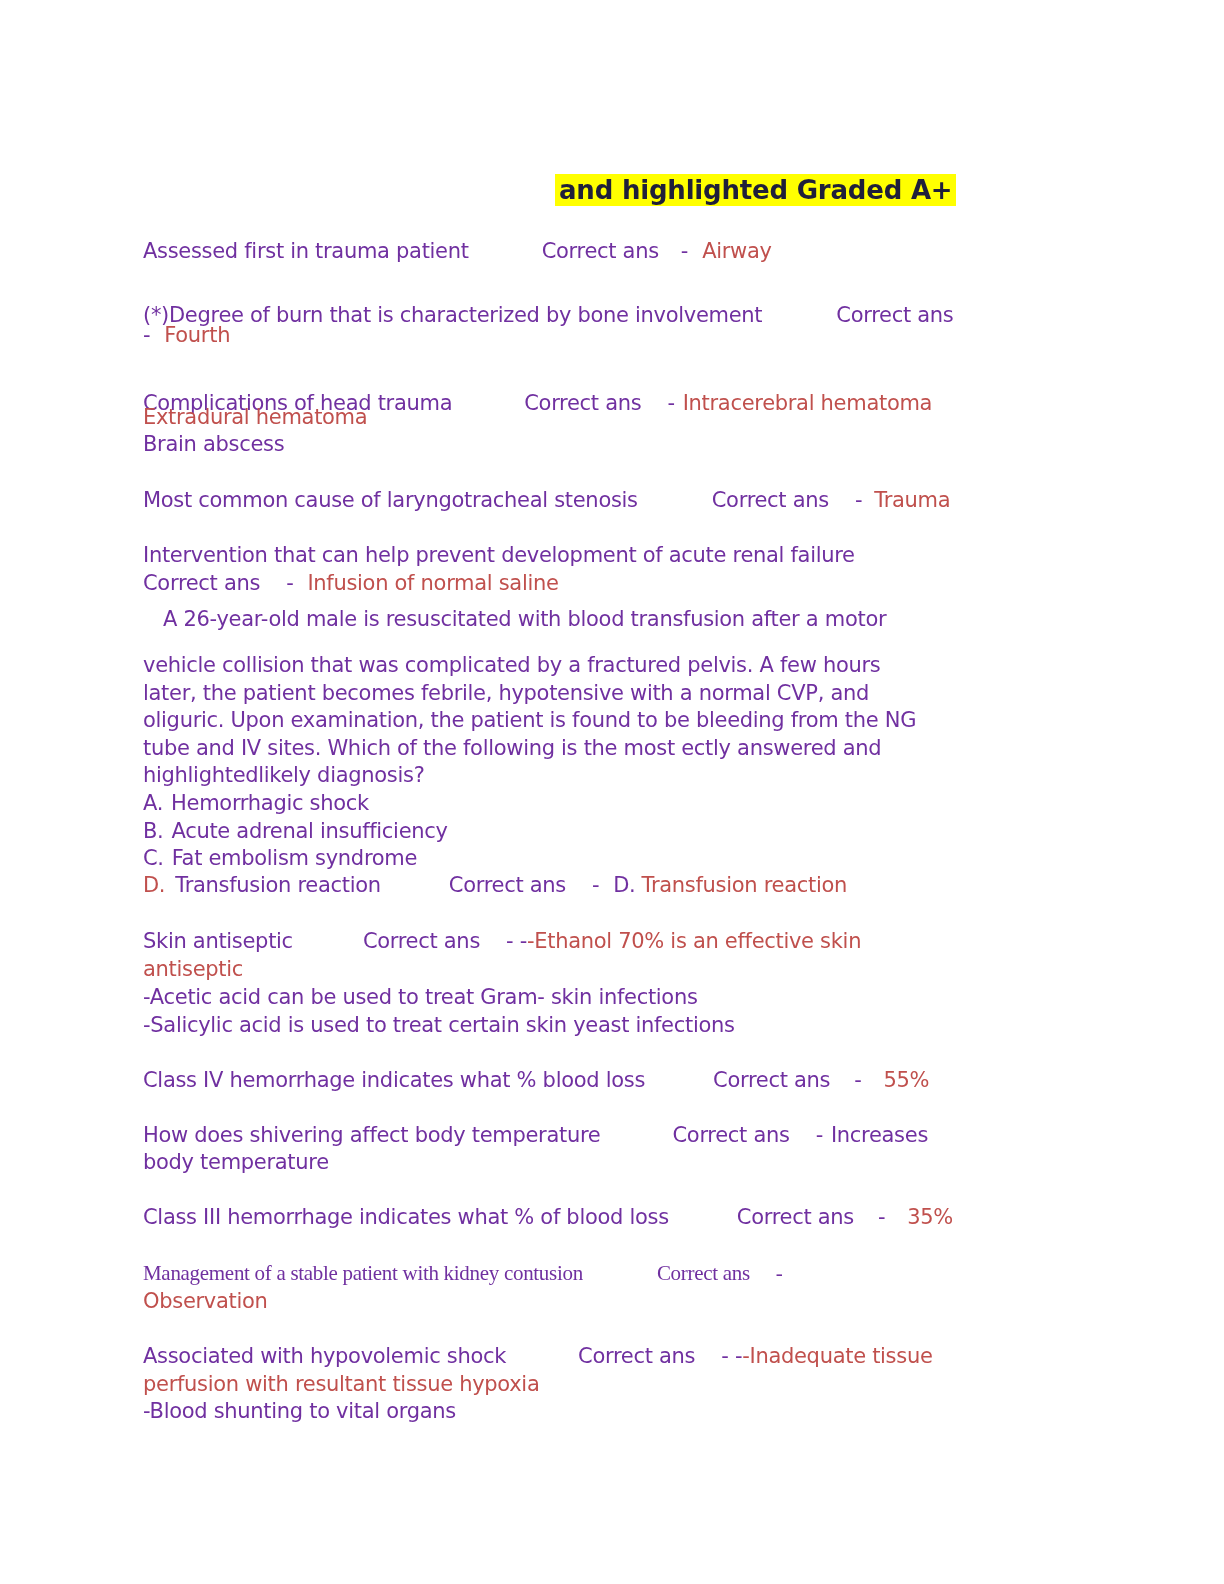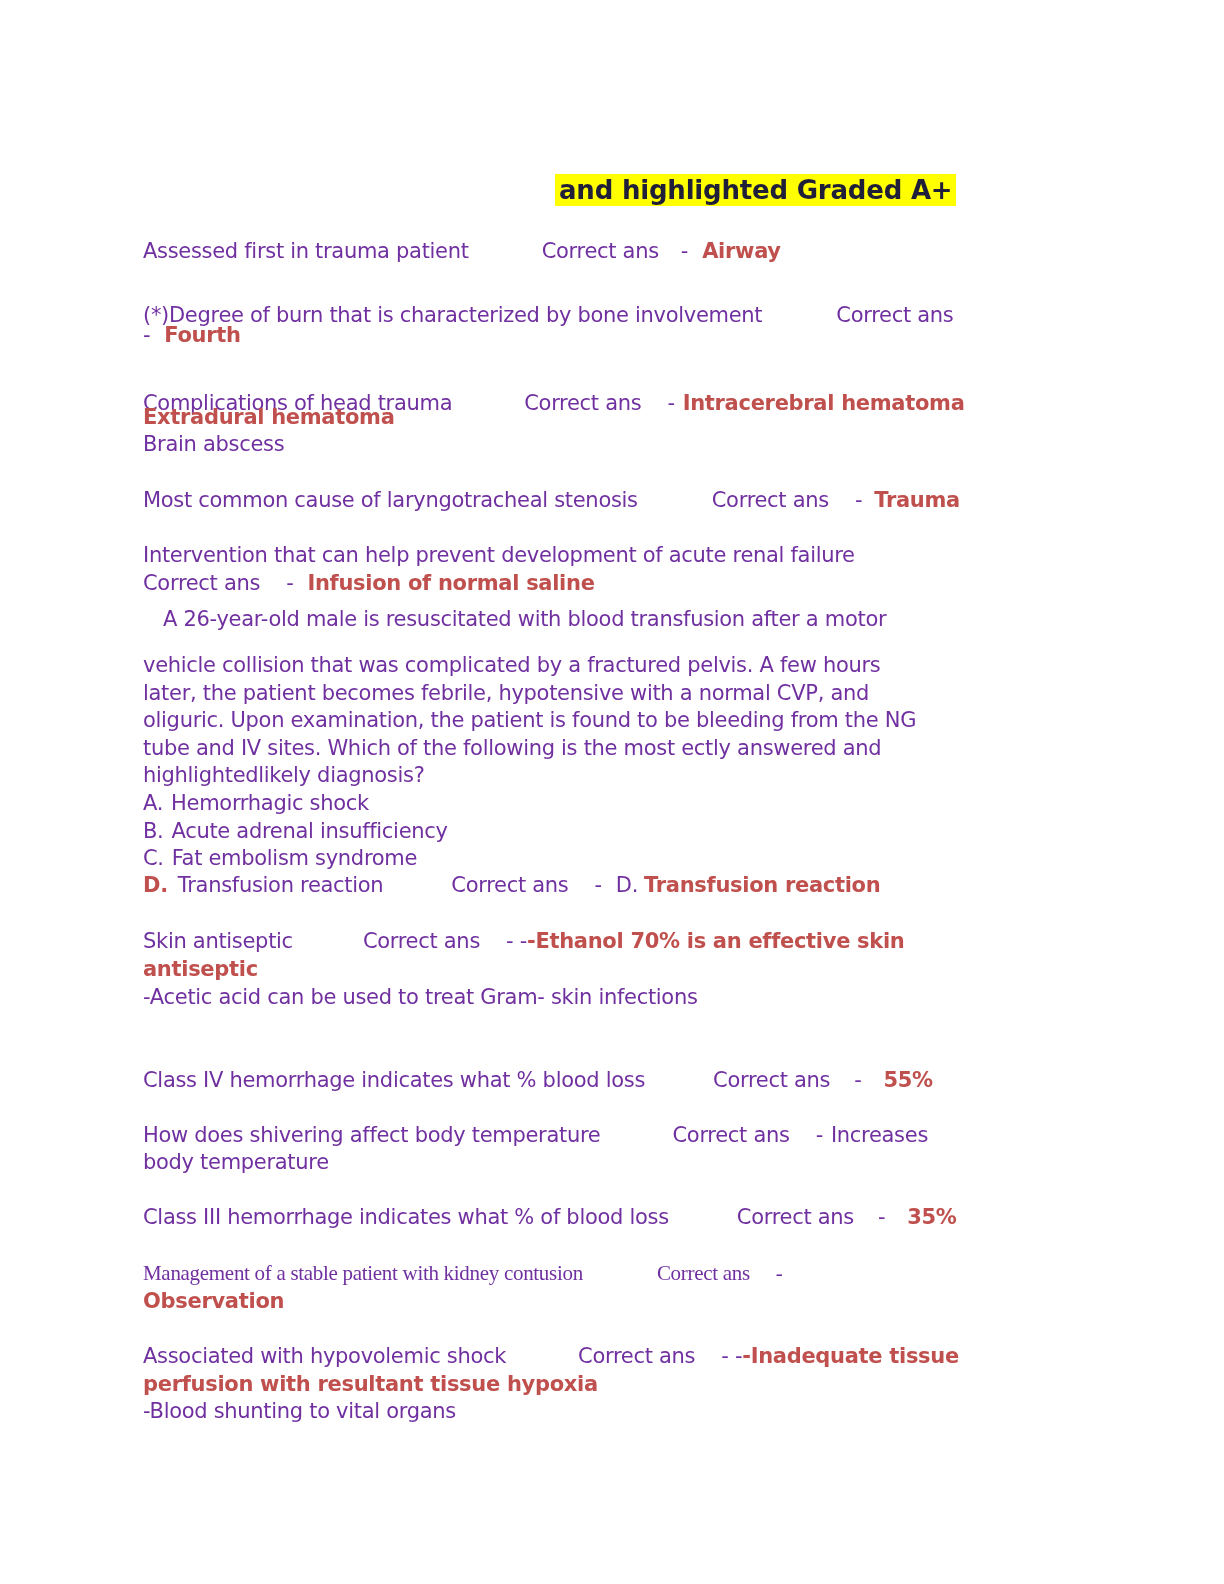--- a/index.html
+++ b/index.html
@@ -5,21 +5,21 @@
   html, body { margin:0; padding:0; background:#ffffff; }
   body { width:1224px; height:1584px; position:relative; overflow:hidden;
          font-family:"DejaVu Sans", sans-serif; }
   .page { position:absolute; left:0; top:0; width:1224px; height:1584px; background:#fff; }
   .title-line { position:absolute; font-family:"DejaVu Sans", sans-serif; font-weight:bold;
                 font-size:26px; line-height:32px; color:#1f1f3a; background:#ffff00;
                 white-space:nowrap; padding:0 4px; letter-spacing:-0.2px; }
   .line { position:absolute; left:143px; font-size:21px; line-height:27px; white-space:nowrap;
           color:#7030a0; letter-spacing:-0.3px; }
   .q { color:#7030a0; }
-  .a { color:#c0504d;font-weight:bold; }
+  .a { color:#c0504d; }
   .gap { display:inline-block; }
 </style>
 </head>
 <body>
 
 <div class="page">
 
   <div class="title-line" style="left:555px; top:174px;">and highlighted Graded A+</div>
 
   <div class="line" style="top:238px;">
@@ -66,20 +66,21 @@
   </div>
   <div class="line" style="top:872px;">
     <span class="a">D.</span><span class="gap" style="width:10px"></span><span class="q">Transfusion reaction</span><span class="gap" style="width:68px"></span><span class="q">Correct ans</span><span class="gap" style="width:26px"></span><span class="q">-</span><span class="gap" style="width:14px"></span><span class="q">D.</span><span class="gap" style="width:6px"></span><span class="a">Transfusion reaction</span>
   </div>
 
   <div class="line" style="top:928px;">
     <span class="q">Skin antiseptic</span><span class="gap" style="width:70px"></span><span class="q">Correct ans</span><span class="gap" style="width:26px"></span><span class="q">- -</span><span class="a">-</span><span class="a">Ethanol 70% is an effective skin</span>
   </div>
   <div class="line a" style="top:956px;">antiseptic</div>
   <div class="line q" style="top:984px;">-Acetic acid can be used to treat Gram- skin infections</div>
+  <div class="line q" style="top:1012px;">-Salicylic acid is used to treat certain skin yeast infections</div>
 
   <div class="line" style="top:1067px;">
     <span class="q">Class IV hemorrhage indicates what % blood loss</span><span class="gap" style="width:68px"></span><span class="q">Correct ans</span><span class="gap" style="width:24px"></span><span class="q">-</span><span class="gap" style="width:22px"></span><span class="a">55%</span>
   </div>
 
   <div class="line" style="top:1122px;">
     <span class="q">How does shivering affect body temperature</span><span class="gap" style="width:72px"></span><span class="q">Correct ans</span><span class="gap" style="width:26px"></span><span class="q">-</span><span class="gap" style="width:8px"></span><span class="q">Increases</span>
   </div>
   <div class="line q" style="top:1149px;">body temperature</div>
 

